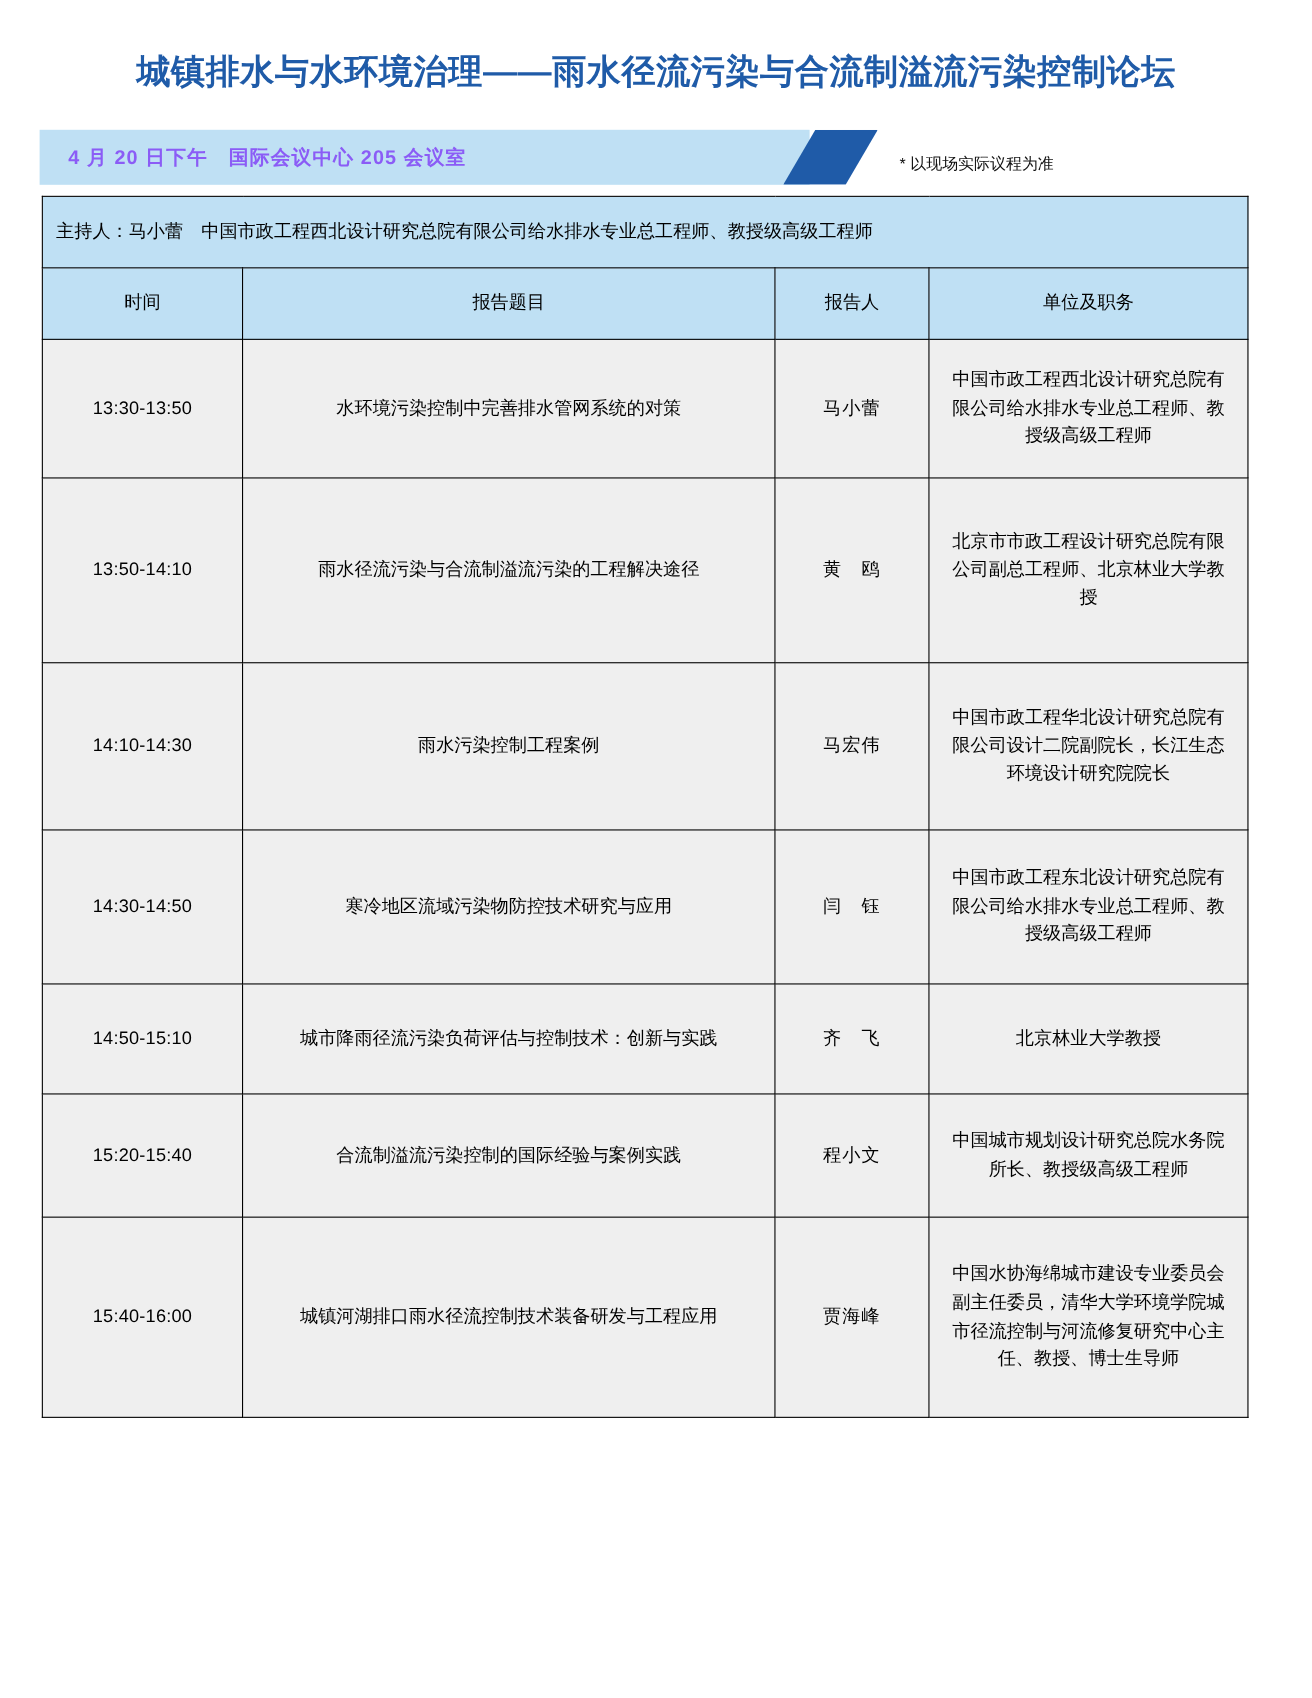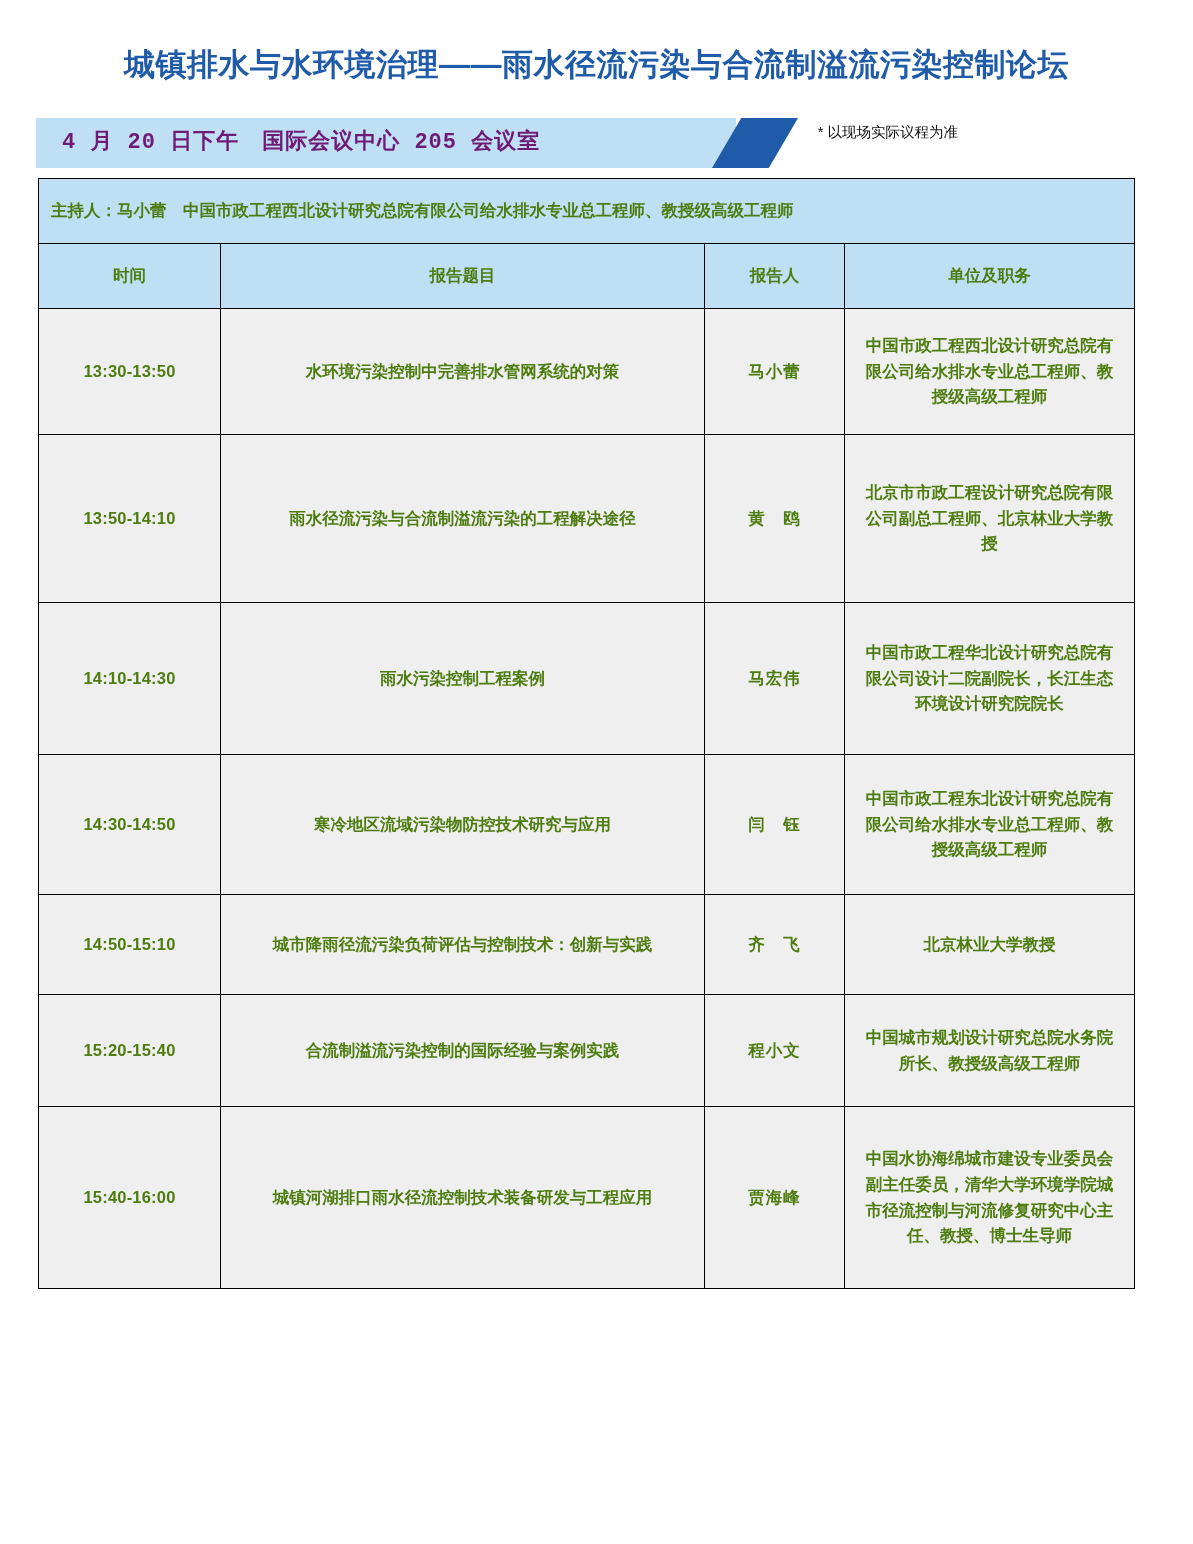--- a/index.html
+++ b/index.html
@@ -59,57 +59,56 @@
     height: 50px;
     background: #1f5ba8;
     clip-path: polygon(34% 0, 100% 0, 66% 100%, 0 100%);
   }
   .banner-text {
     position: absolute;
     left: 26px;
     top: 0;
     height: 50px;
     line-height: 50px;
-    font-size: 22px;
+    font-size: 18px;
     font-weight: bold;
-    color: #701a75;
+    color: #8b5cf6;
     white-space: nowrap;
     letter-spacing: 1px;
-    font-family: Liberation Mono, monospace;
   }
 
   
   .footnote {
     position: absolute;
     right: 54px;
-    top: 123px;
+    top: 140px;
     font-size: 14.5px;
     color: #111111;
     white-space: nowrap;
   }
 
   
   .agenda-table {
     position: absolute;
     left: 38px;
     top: 178px;
     width: 1096px;
     border-collapse: collapse;
     table-layout: fixed;
   }
   .agenda-table td,
   .agenda-table th {
     border: 1.6px solid #000000;
     padding: 6px 8px;
     font-size: 16.5px;
-    color: #4d7c0f;
+    color: #000000;
     vertical-align: middle;
     text-align: center;
     line-height: 1.55;
-    font-weight: bold;
+    font-weight: normal;
   }
 
   .host-cell {
     background: #bfe0f4;
     text-align: left !important;
     padding: 10px 12px !important;
     height: 44px;
     font-size: 17px;
   }
 

